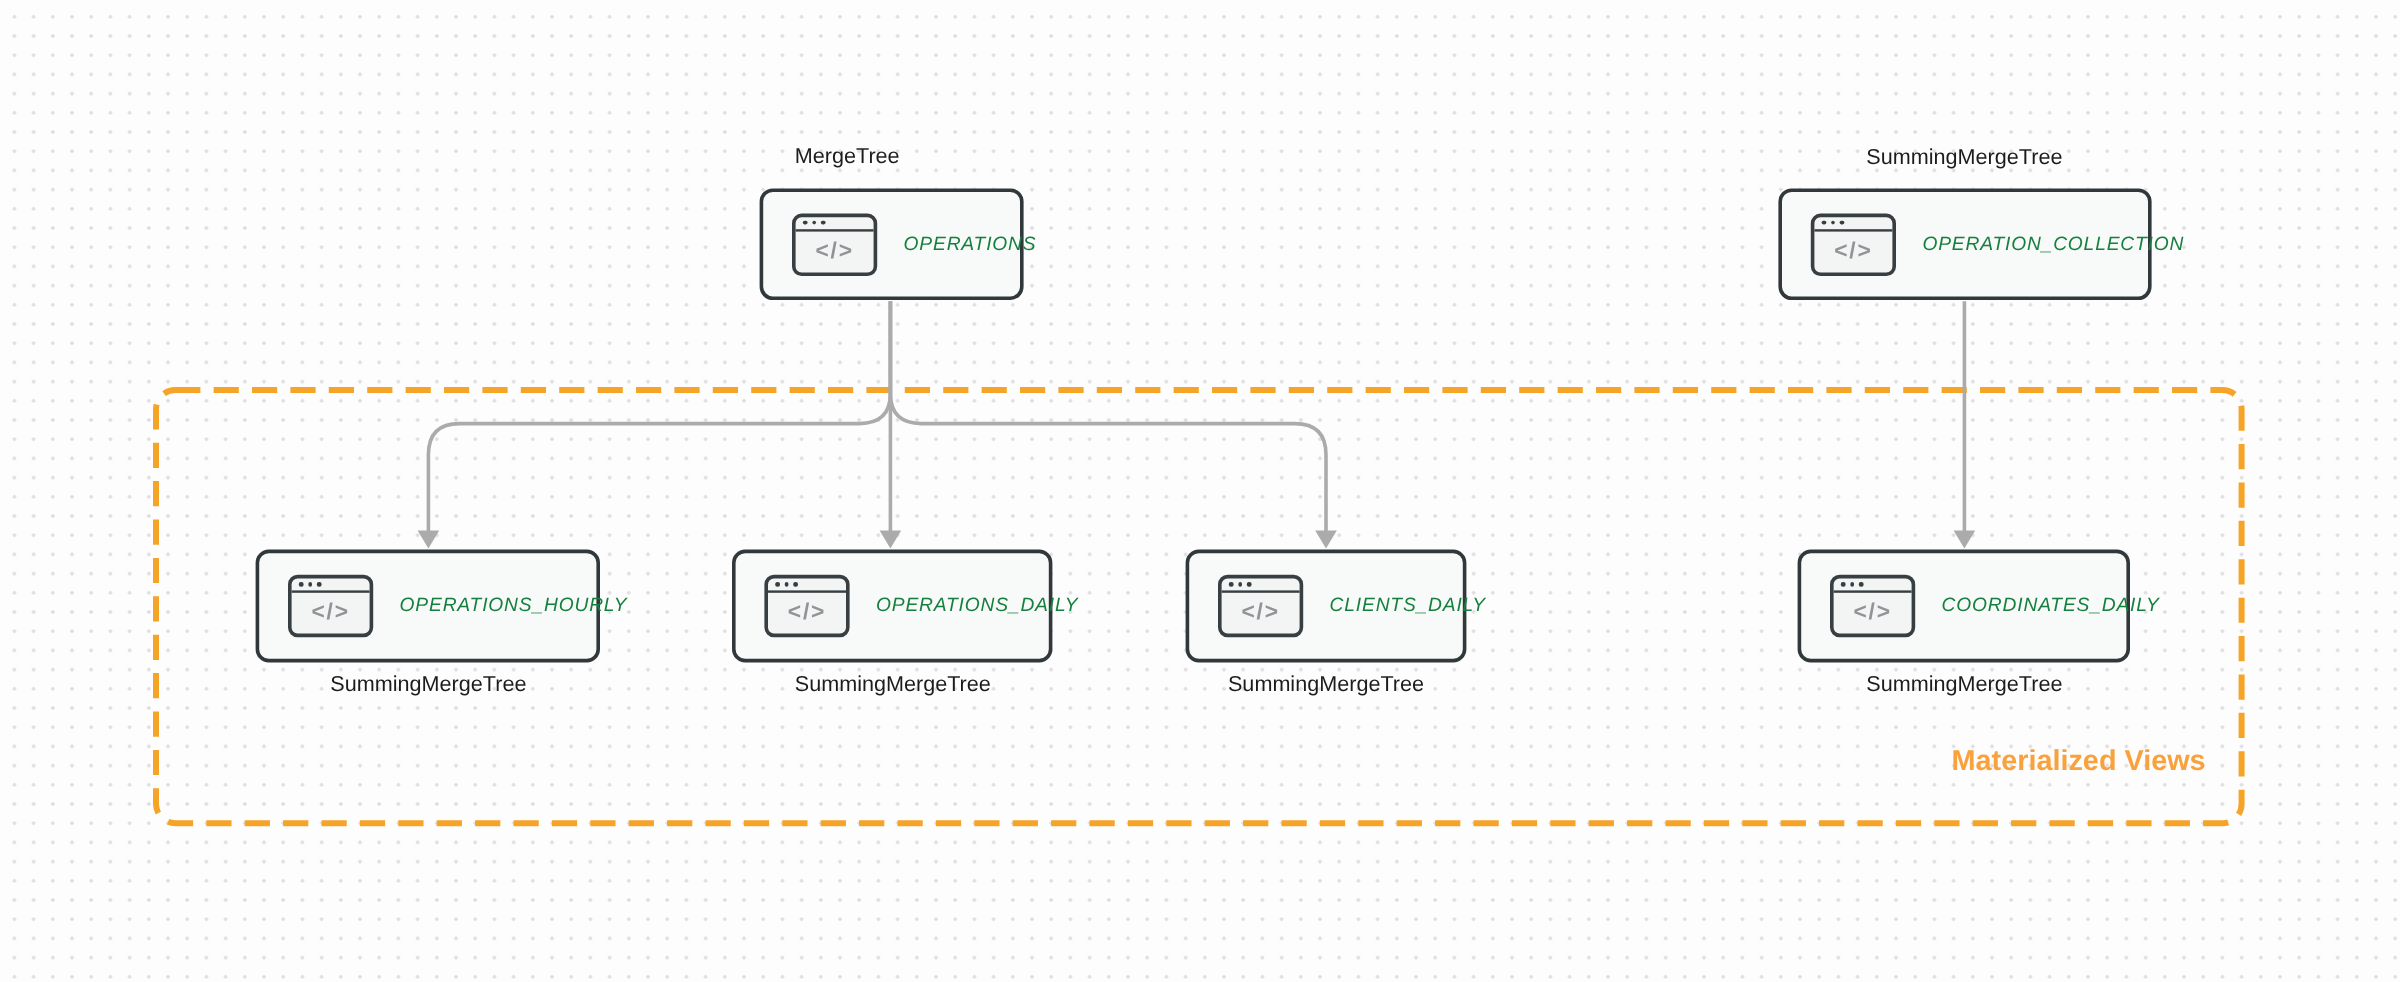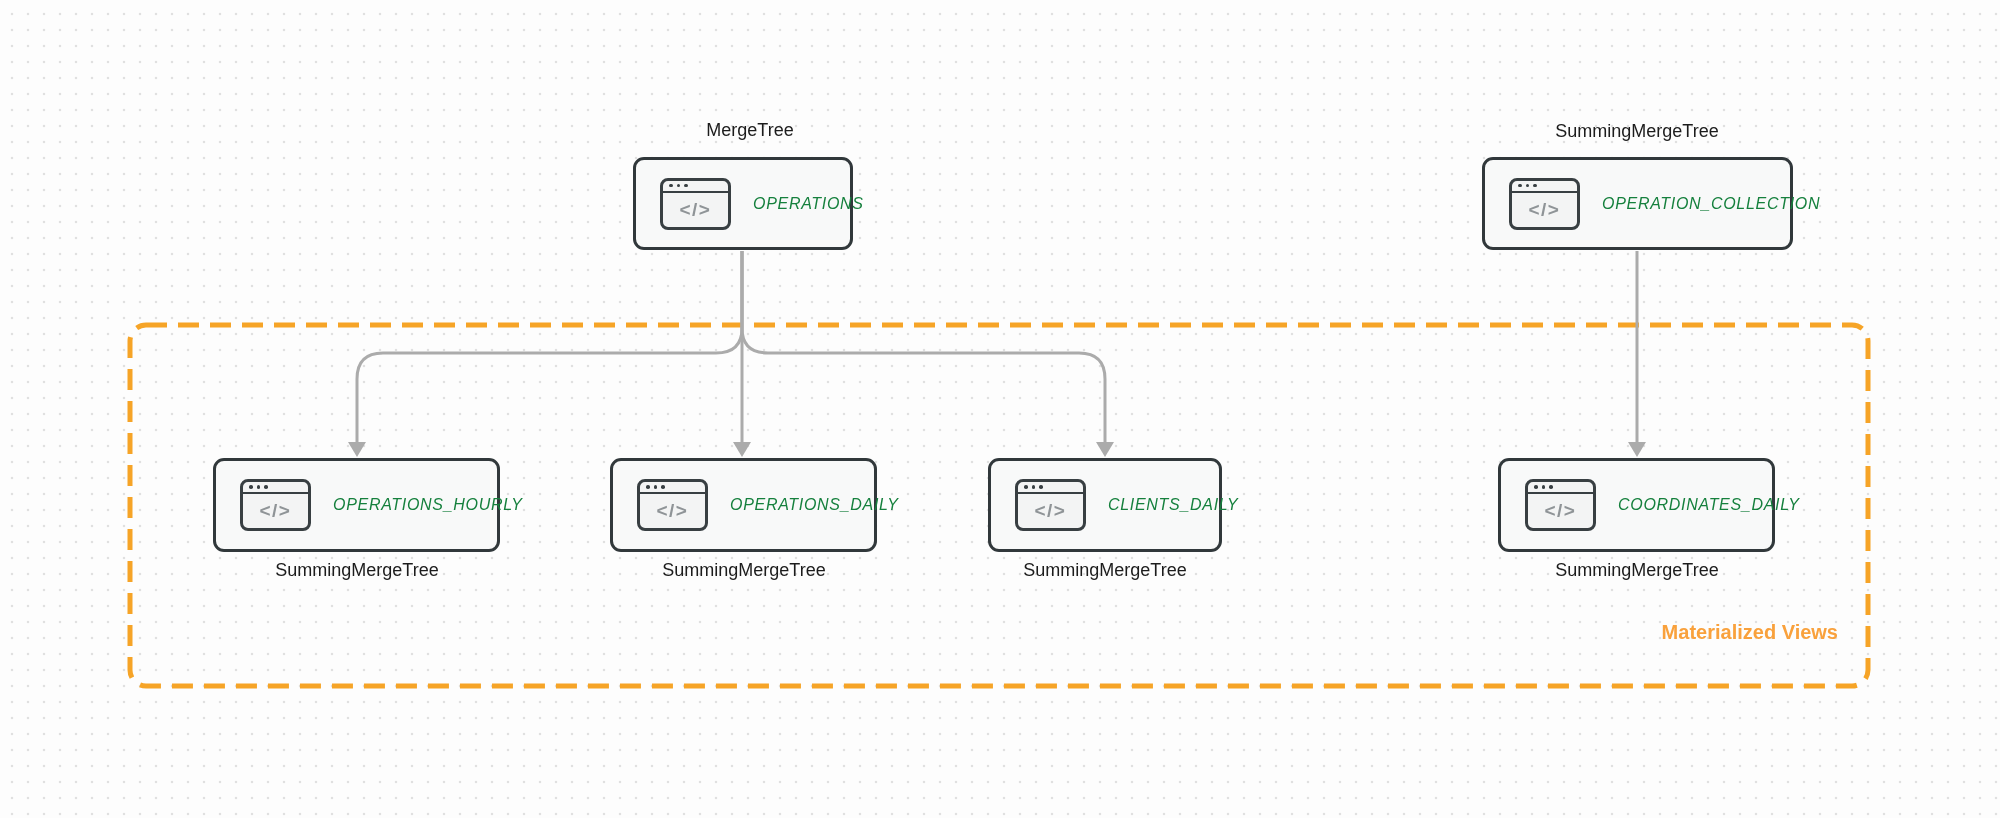--- a/index.html
+++ b/index.html
@@ -48,30 +48,30 @@
 
   
   #node-operations            { left:633px;  top:157px; width:220px; height:93px; }
   #node-operation-collection  { left:1482px; top:157px; width:311px; height:93px; }
   #node-operations-hourly     { left:213px;  top:458px; width:287px; height:94px; }
   #node-operations-daily      { left:610px;  top:458px; width:267px; height:94px; }
   #node-clients-daily         { left:988px;  top:458px; width:234px; height:94px; }
   #node-coordinates-daily     { left:1498px; top:458px; width:277px; height:94px; }
 
   
-  #eng-operations           { left:750px;  top:120px; }
+  #eng-operations           { left:706px;  top:120px; }
   #eng-operation-collection { left:1637px; top:121px; }
   #eng-operations-hourly    { left:357px;  top:560px; }
   #eng-operations-daily     { left:744px;  top:560px; }
   #eng-clients-daily        { left:1105px; top:560px; }
   #eng-coordinates-daily    { left:1637px; top:560px; }
 
   .group-title {
     position:absolute; right:162px; top:621px;
-    font-size:20px; font-weight:600; color:#F9A13C; white-space:nowrap;
+    font-size:24px; font-weight:600; color:#F9A13C; white-space:nowrap;
   }
 </style>
 </head>
 <body>
 
 <svg id="edge-layer" viewBox="0 0 2000 818" xmlns="http://www.w3.org/2000/svg">
 
   <rect x="130" y="325" width="1738" height="361" rx="16" fill="none" stroke="#F6A427" stroke-width="5" stroke-dasharray="21 11"></rect>
 
   <g>

